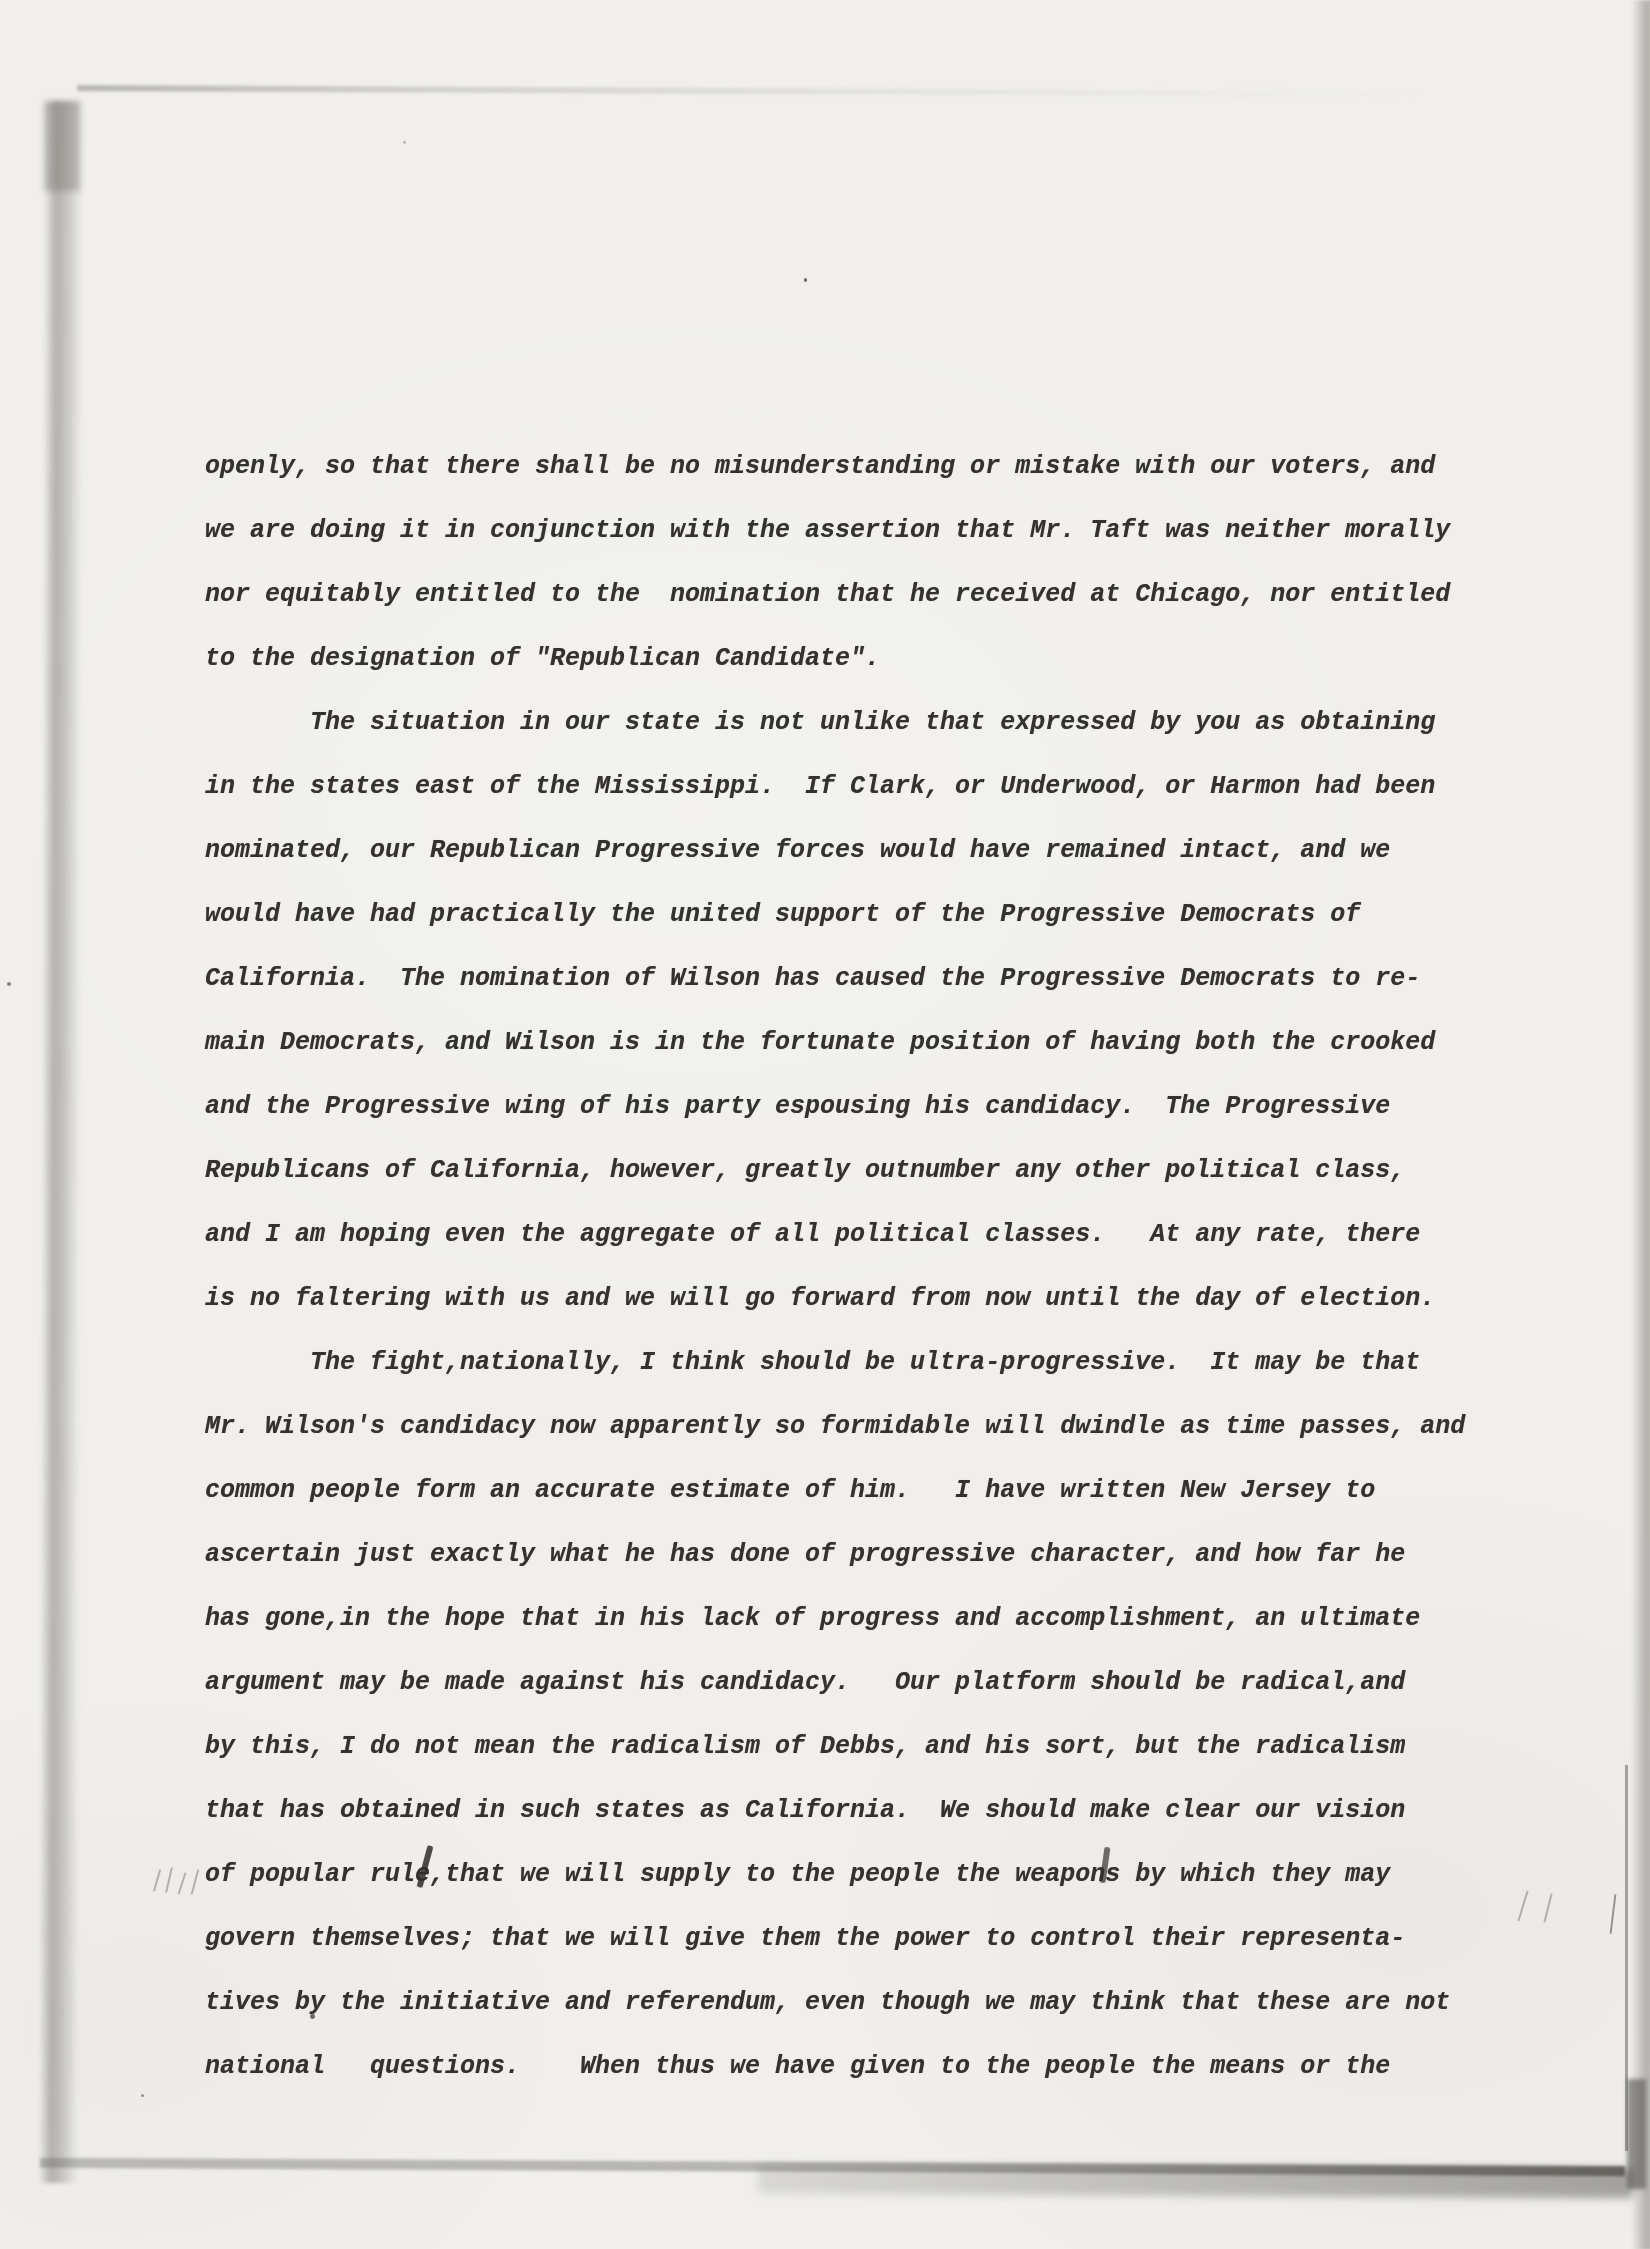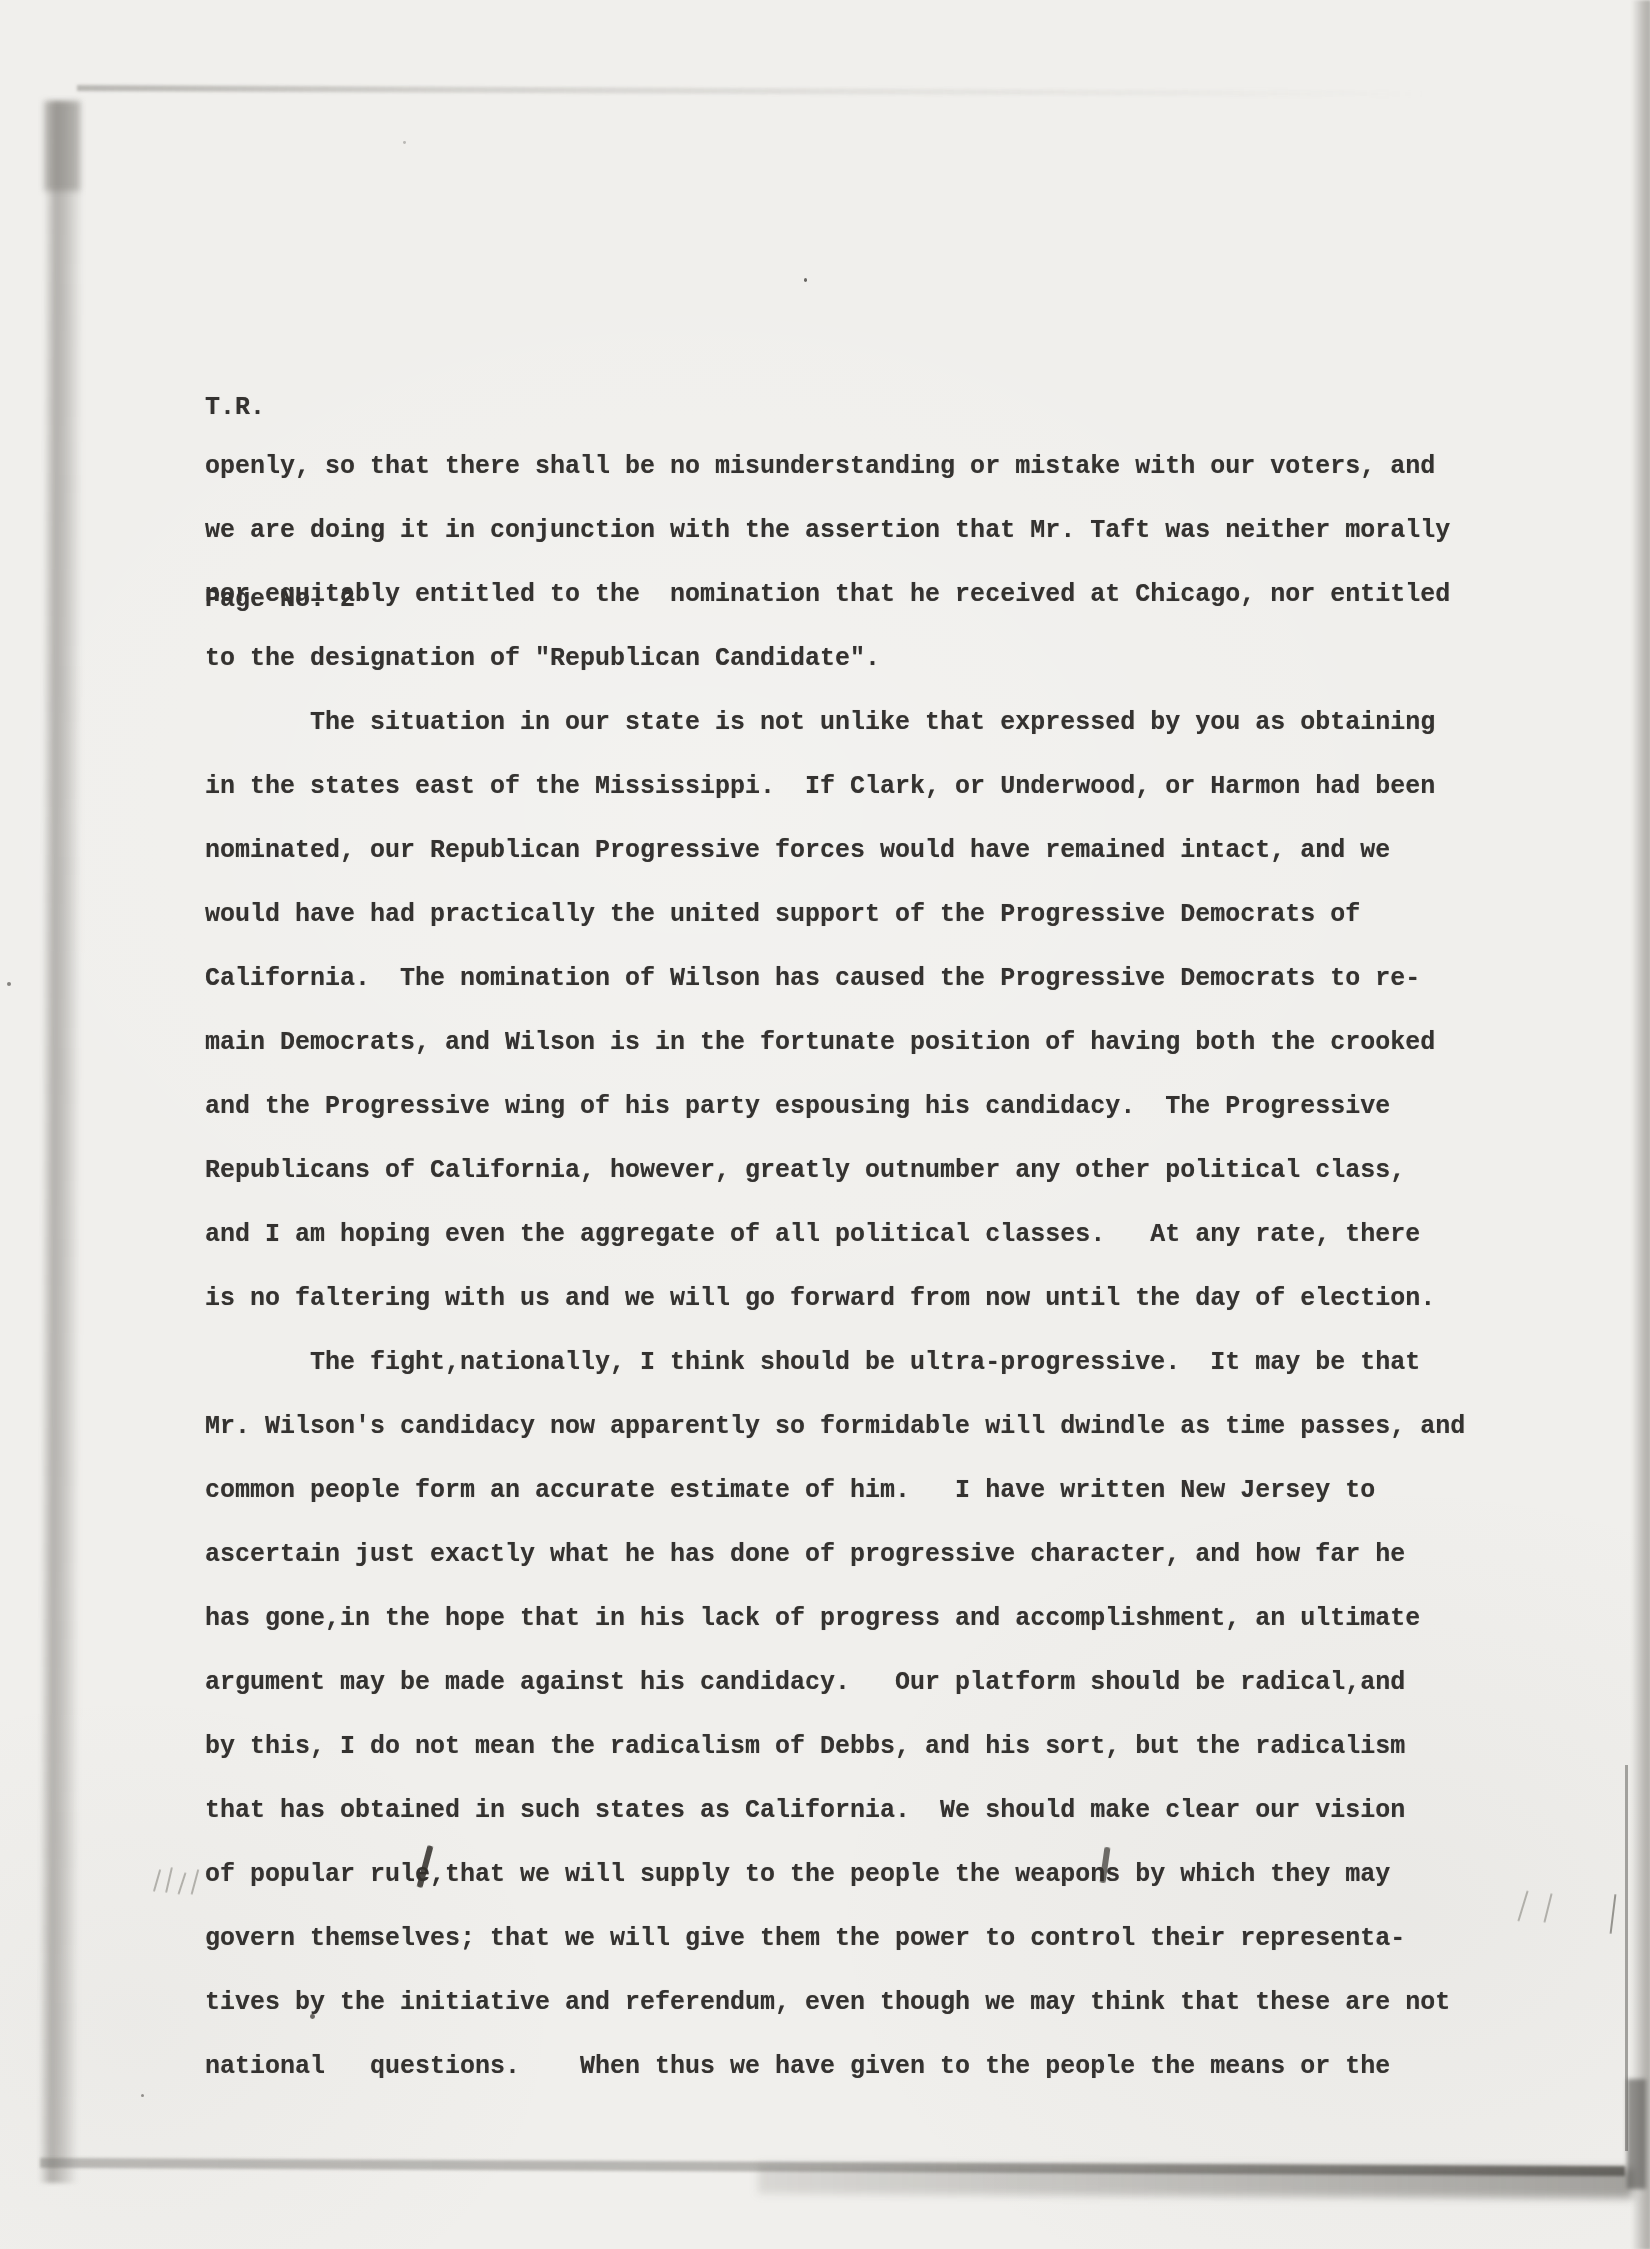--- a/index.html
+++ b/index.html
@@ -22,21 +22,21 @@
   .typetext{
     position:absolute;
     color:#343230;
     font-size:25px;
     font-weight:bold;
     line-height:64px;
     white-space:pre;
     text-shadow:0 0 0.7px rgba(52,50,46,0.45);
   }
   .header-block{left:205px;top:248px;}
-  .body-block{left:205px;top:435px;}
+  .body-block{left:205px;top:435px;font-style:italic;}
   .tline{height:64px;}
 
   
   .edge{position:absolute;pointer-events:none;}
   .edge-left{
     left:41px;top:101px;width:40px;height:2082px;
     background:linear-gradient(to right,
       rgba(125,122,117,0) 0%, rgba(118,115,110,0.50) 32%,
       rgba(118,115,110,0.34) 58%, rgba(125,122,117,0) 100%);
     filter:blur(2.1px);
@@ -98,24 +98,20 @@
 
   <div class="edge edge-left"></div>
   <div class="edge edge-left-top"></div>
   <div class="edge edge-top"></div>
   <div class="edge edge-right-band"></div>
   <div class="edge edge-right-line"></div>
   <div class="edge edge-bottom"></div>
   <div class="edge edge-bottom-right"></div>
   <div class="edge edge-corner-br"></div>
 
-  <div class="typetext header-block">
-    <div class="tline">T.R.</div>
-    <div class="tline">Page No. 2</div>
-  </div>
 
   <div class="typetext body-block"><div class="tline">openly, so that there shall be no misunderstanding or mistake with our voters, and</div><div class="tline">we are doing it in conjunction with the assertion that Mr. Taft was neither morally</div><div class="tline">nor equitably entitled to the  nomination that he received at Chicago, nor entitled</div><div class="tline">to the designation of "Republican Candidate".</div><div class="tline">       The situation in our state is not unlike that expressed by you as obtaining</div><div class="tline">in the states east of the Mississippi.  If Clark, or Underwood, or Harmon had been</div><div class="tline">nominated, our Republican Progressive forces would have remained intact, and we</div><div class="tline">would have had practically the united support of the Progressive Democrats of</div><div class="tline">California.  The nomination of Wilson has caused the Progressive Democrats to re-</div><div class="tline">main Democrats, and Wilson is in the fortunate position of having both the crooked</div><div class="tline">and the Progressive wing of his party espousing his candidacy.  The Progressive</div><div class="tline">Republicans of California, however, greatly outnumber any other political class,</div><div class="tline">and I am hoping even the aggregate of all political classes.   At any rate, there</div><div class="tline">is no faltering with us and we will go forward from now until the day of election.</div><div class="tline">       The fight,nationally, I think should be ultra-progressive.  It may be that</div><div class="tline">Mr. Wilson's candidacy now apparently so formidable will dwindle as time passes, and</div><div class="tline">common people form an accurate estimate of him.   I have written New Jersey to</div><div class="tline">ascertain just exactly what he has done of progressive character, and how far he</div><div class="tline">has gone,in the hope that in his lack of progress and accomplishment, an ultimate</div><div class="tline">argument may be made against his candidacy.   Our platform should be radical,and</div><div class="tline">by this, I do not mean the radicalism of Debbs, and his sort, but the radicalism</div><div class="tline">that has obtained in such states as California.  We should make clear our vision</div><div class="tline">of popular rule,that we will supply to the people the weapons by which they may</div><div class="tline">govern themselves; that we will give them the power to control their representa-</div><div class="tline">tives by the initiative and referendum, even though we may think that these are not</div><div class="tline">national   questions.    When thus we have given to the people the means or the</div></div>
 
   <div class="overstrike" style="left:422px;top:1845px;width:5.5px;height:43px;transform:rotate(15deg);"></div>
   <div class="overstrike" style="left:1102px;top:1847px;width:5.5px;height:36px;transform:rotate(8deg);opacity:.8;"></div>
 
   <div>
     <div class="pencil" style="left:156px;top:1869px;height:23.4px;transform:rotate(16deg);"></div>
     <div class="pencil" style="left:168px;top:1867px;height:26px;transform:rotate(13deg);"></div>
     <div class="pencil" style="left:181px;top:1872px;height:23px;transform:rotate(18deg);"></div>

